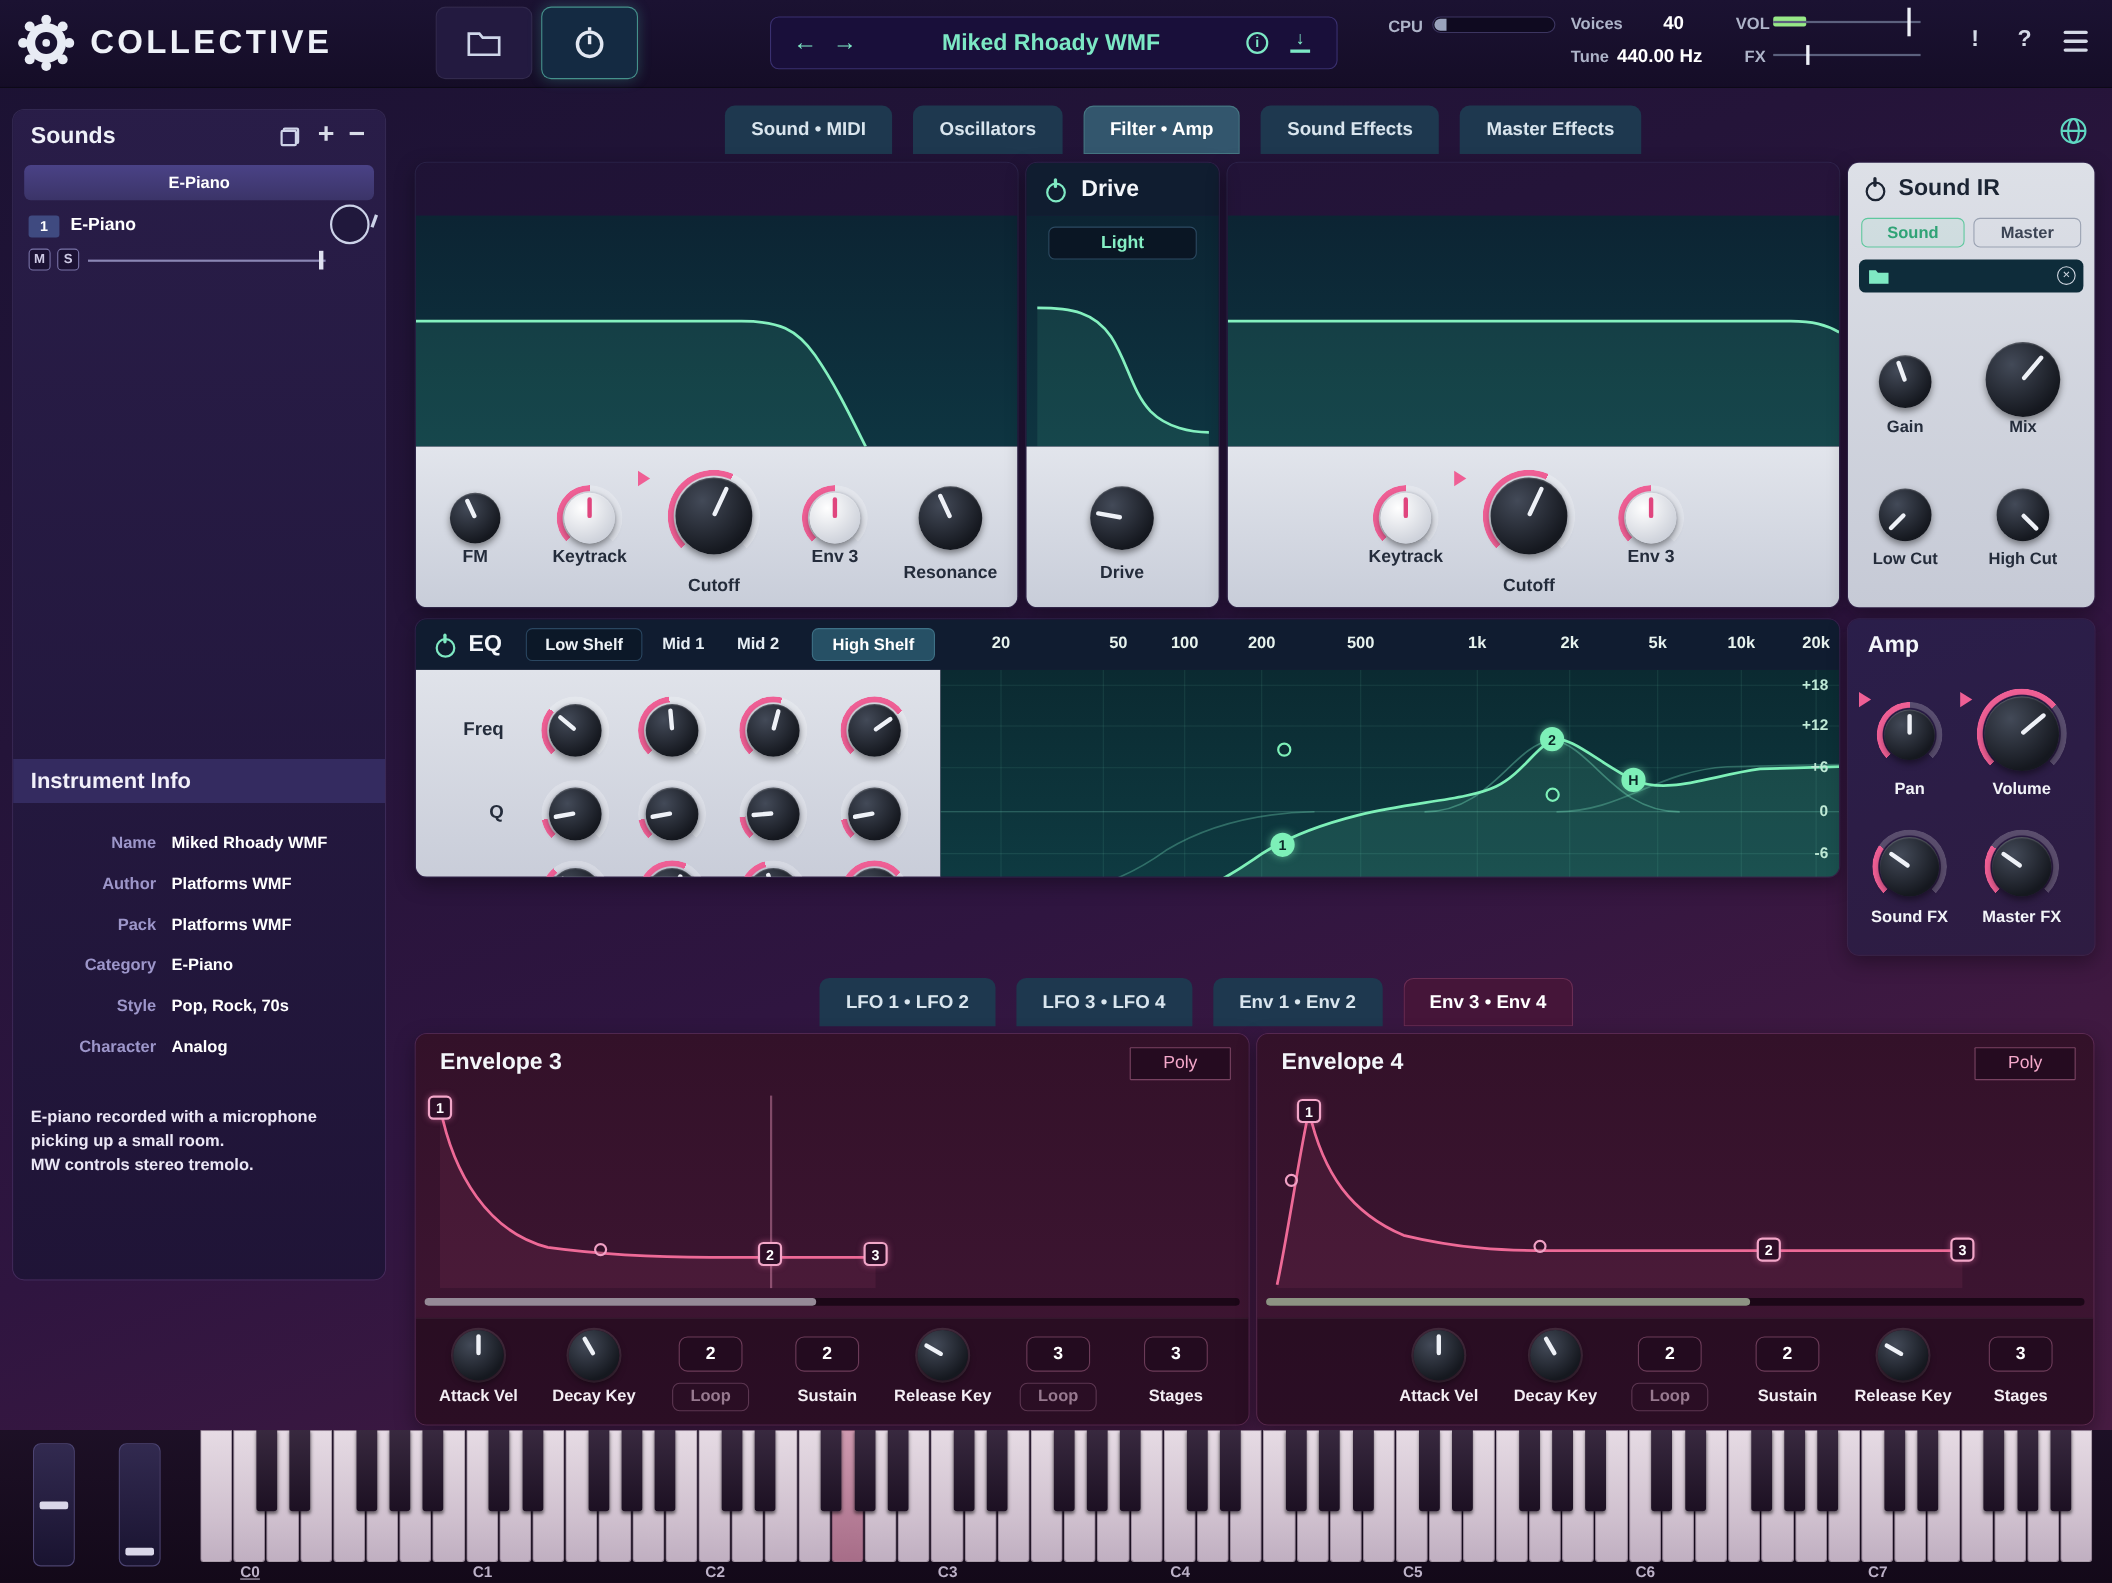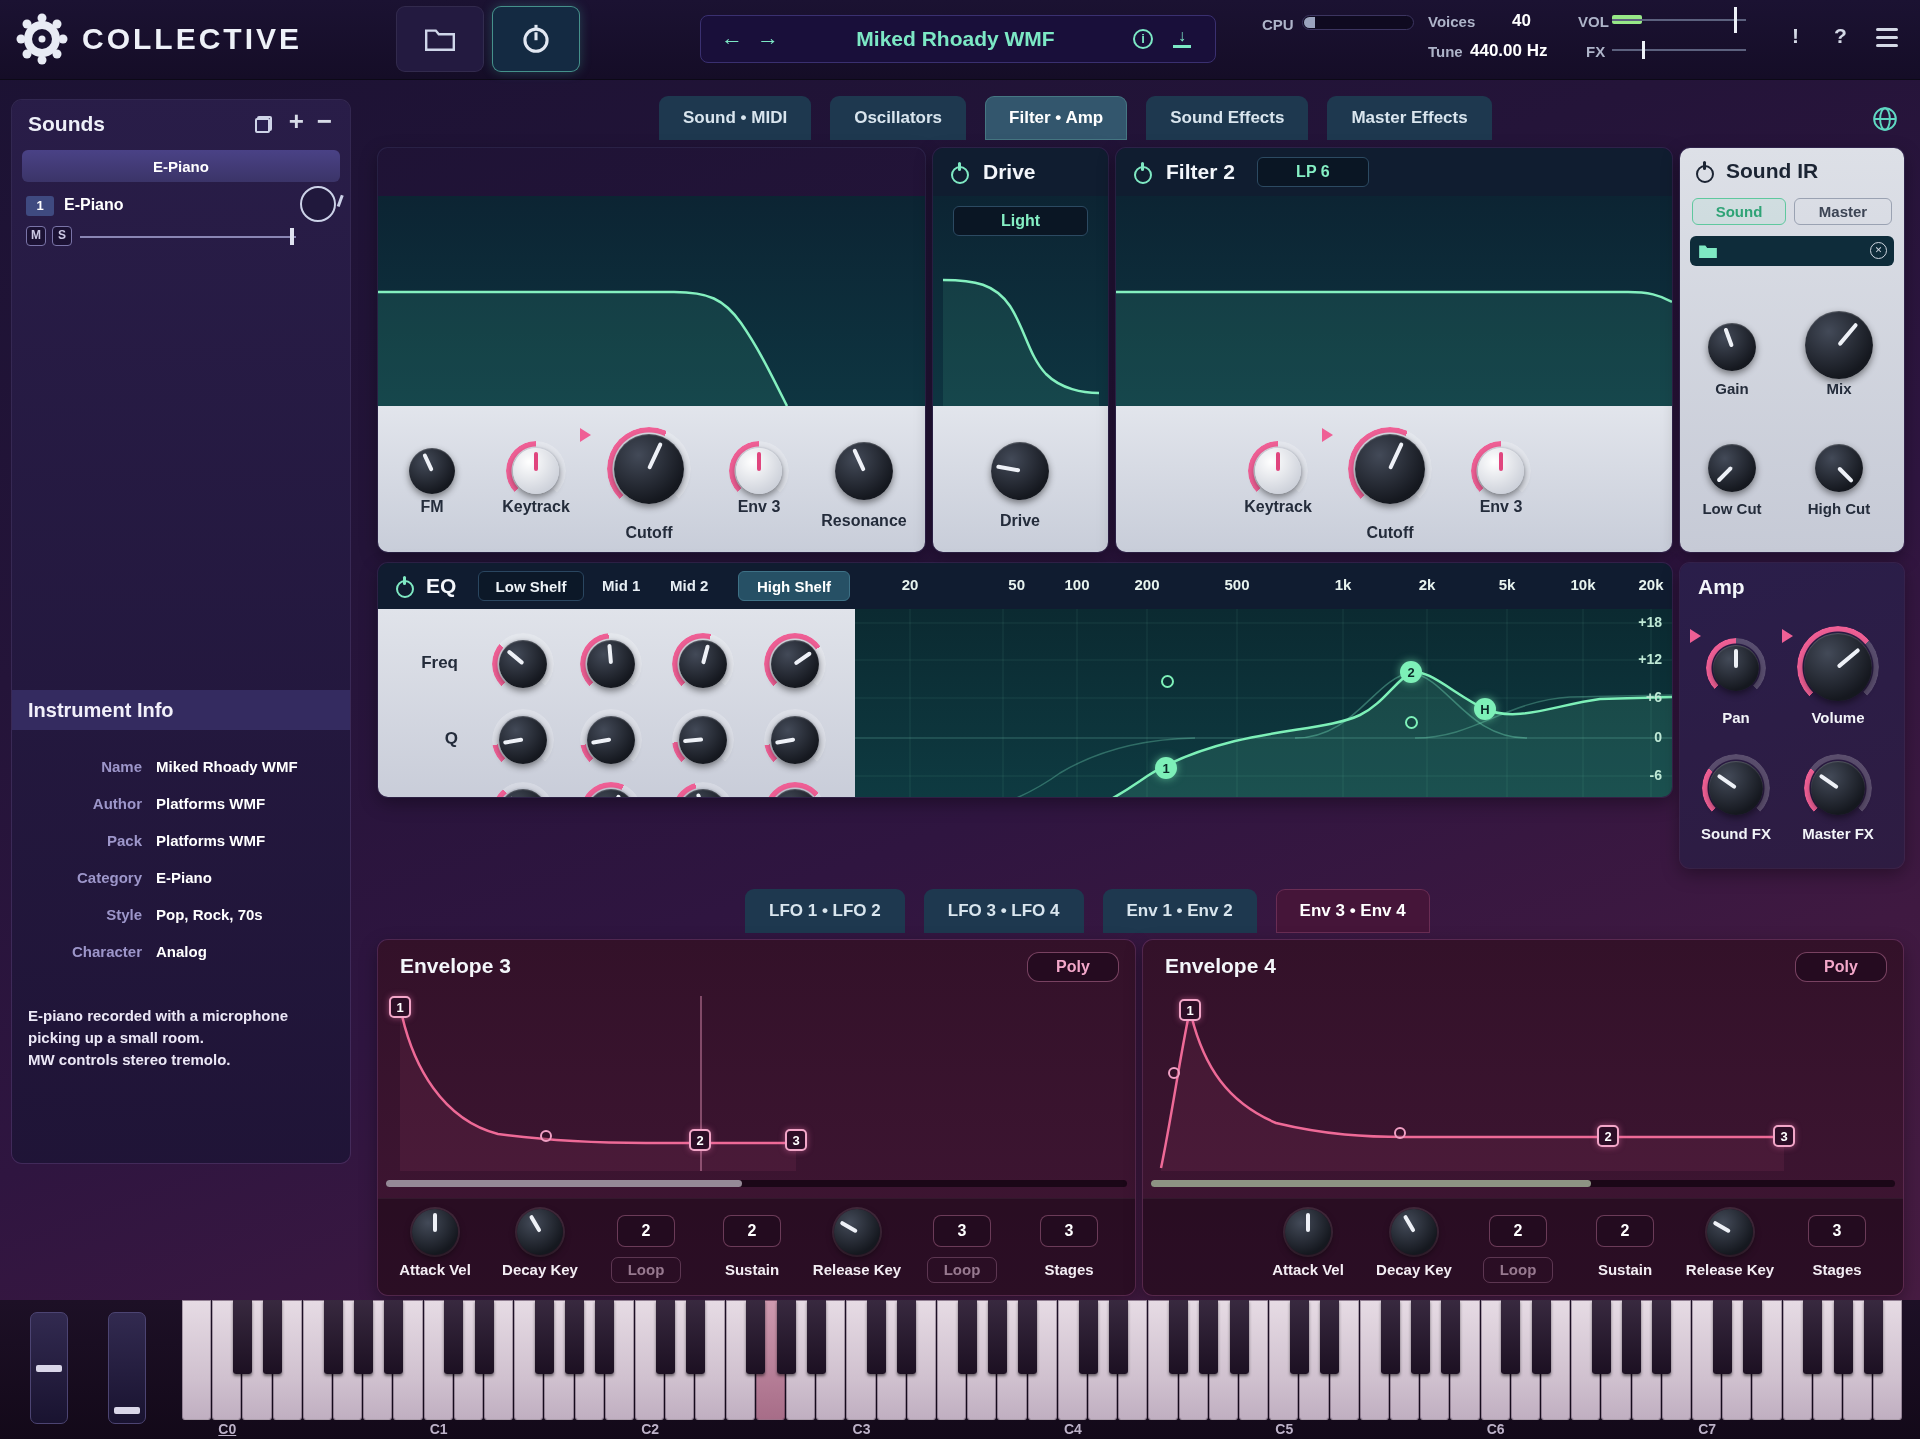--- a/index.html
+++ b/index.html
@@ -135,21 +135,21 @@
   box-shadow:0 0 8px rgba(125,240,184,0.6)}
 .eqhollow{position:absolute;width:13px;height:13px;border-radius:50%;border:2px solid #7df0b8;background:rgba(10,40,40,0.2)}
 
 
 #amp{background:linear-gradient(160deg,#2a1e4a,#2e1c42)}
 .amp-label{position:absolute;text-align:center;font-size:15px;font-weight:700;color:#f2f4f8}
 
 
 .envpanel{background:linear-gradient(180deg,#331129,#401634);box-shadow:0 0 0 1px rgba(230,120,170,0.2),0 6px 18px rgba(0,0,0,0.35)}
 .polybtn{position:absolute;right:16px;top:12px;width:92px;height:30px;background:#250b20;
-  border:1px solid rgba(244,150,195,0.4);border-radius:12px;color:#f4a8ca;font-size:16px;font-weight:700;
+  border:1px solid rgba(244,150,195,0.4);border-radius:1px;color:#f4a8ca;font-size:16px;font-weight:400;
   display:flex;align-items:center;justify-content:center}
 .envgraph{position:absolute;left:8px;top:56px;height:175px}
 .envvline{position:absolute;top:0;width:2px;height:175px;background:rgba(246,160,198,0.4)}
 .envbadge{position:absolute;width:22px;height:22px;background:#2d0e27;border:2px solid #f2a6c8;border-radius:5px;
   color:#fff;font-size:13px;font-weight:700;display:flex;align-items:center;justify-content:center;
   box-shadow:0 0 6px rgba(242,120,175,0.5)}
 .envhollow{position:absolute;width:12px;height:12px;border-radius:50%;border:2px solid #f0a0c4;background:rgba(40,10,30,0.3)}
 .envscroll{position:absolute;left:8px;top:240px;height:7px;background:#1b0717;border-radius:4px}
 .envthumb{position:absolute;left:0;top:0;height:7px;border-radius:4px;background:#958a97}
 .envctrl{position:absolute;left:0;right:0;top:258px;bottom:0;background:rgba(18,5,17,0.45);border-top:1px solid rgba(255,255,255,0.05)}
@@ -375,25 +375,20 @@
       <div class="knob k58" style="left:58px;top:36px">
           <div class="kbody">
             <div class="ptr" style="transform: rotate(-80deg);"></div>
           </div>
         </div>
       <div class="klabel" style="left:47px;top:106px;width:80px">Drive</div>
     </div>
   </div>
 
   <div class="panel" style="left:1116px;top:148px;width:556px;height:404px">
-    <div class="fheader">
-      <span class="power"></span>
-      <span class="ptitle">Filter 2</span>
-      <span class="modebtn">LP 6</span>
-    </div>
     <div class="fgraph">
       <svg width="100%" height="100%" viewBox="0 0 556 210" preserveAspectRatio="none">
         <path d="M 0 96 L 512 96 C 532 96 544 99 556 106 L 556 210 L 0 210 Z" fill="rgba(100,235,180,0.10)"></path>
         <path d="M 0 96 L 512 96 C 532 96 544 99 556 106" fill="none" stroke="#84f0bf" stroke-width="2.5"></path>
       </svg>
     </div>
     <div class="fknobs">
       <div class="knob k46 light" style="left:139px;top:42px">
           <div class="ring" style="background: conic-gradient(from 225deg, rgb(239, 95, 149) 0deg, rgb(239, 95, 149) 135deg, rgba(255, 255, 255, 0.22) 135deg, rgba(255, 255, 255, 0.22) 270deg, rgba(0, 0, 0, 0) 270deg);"></div>
           <div class="kbody">

